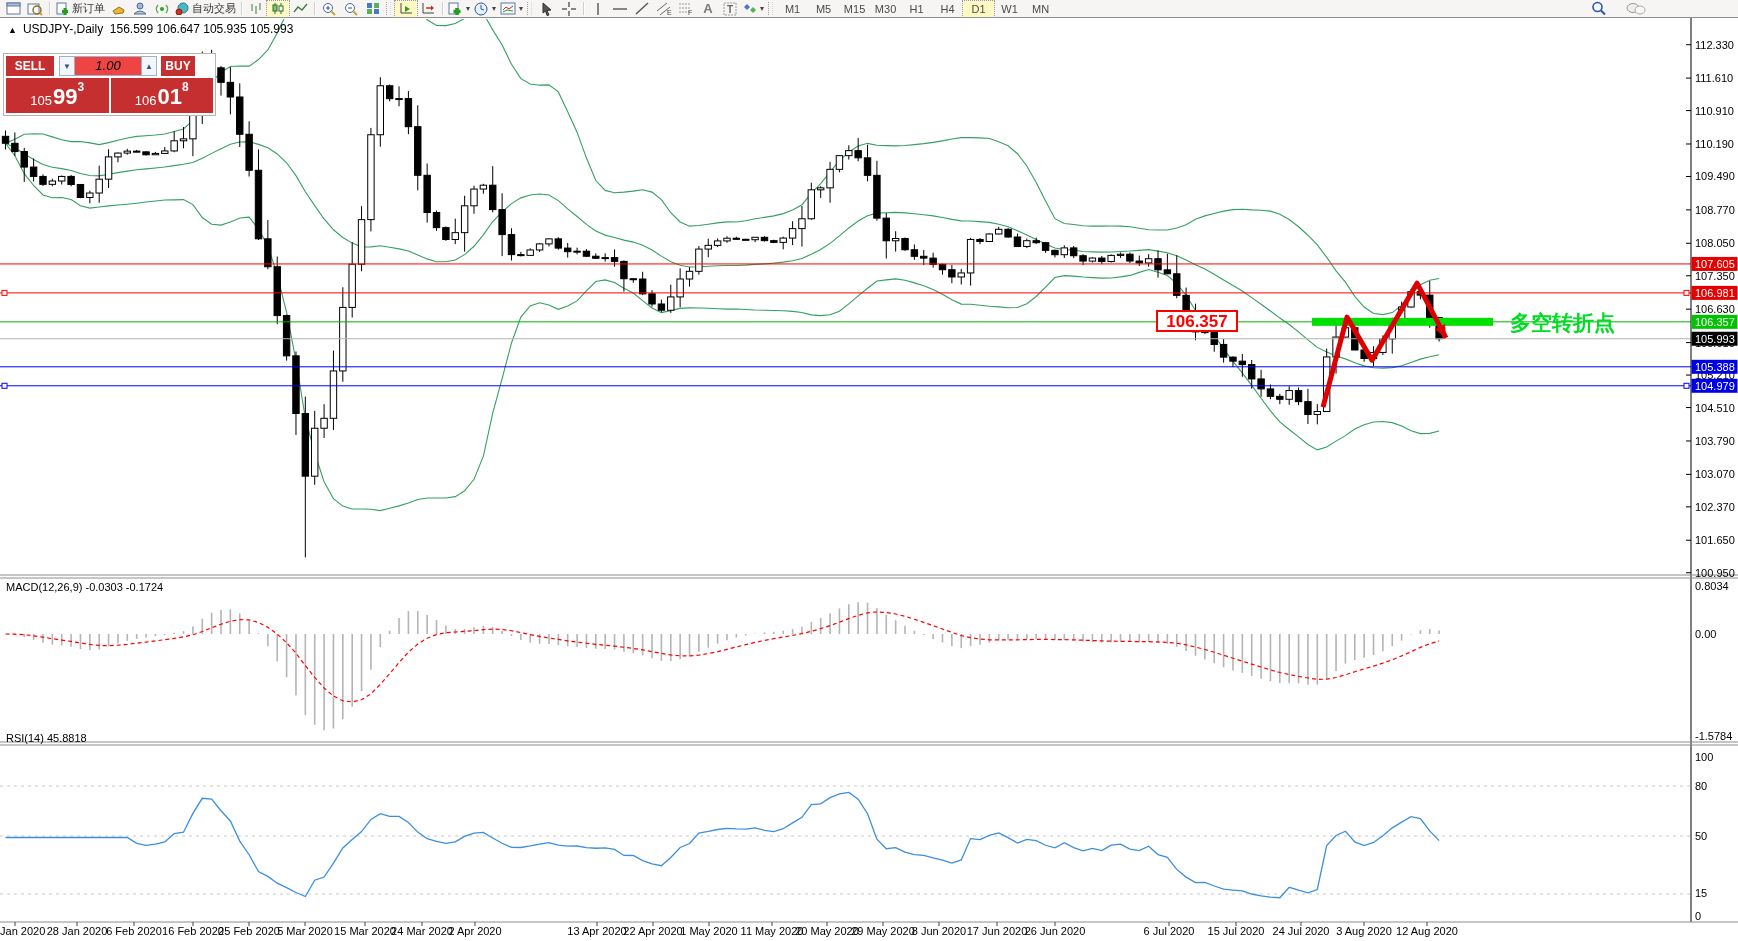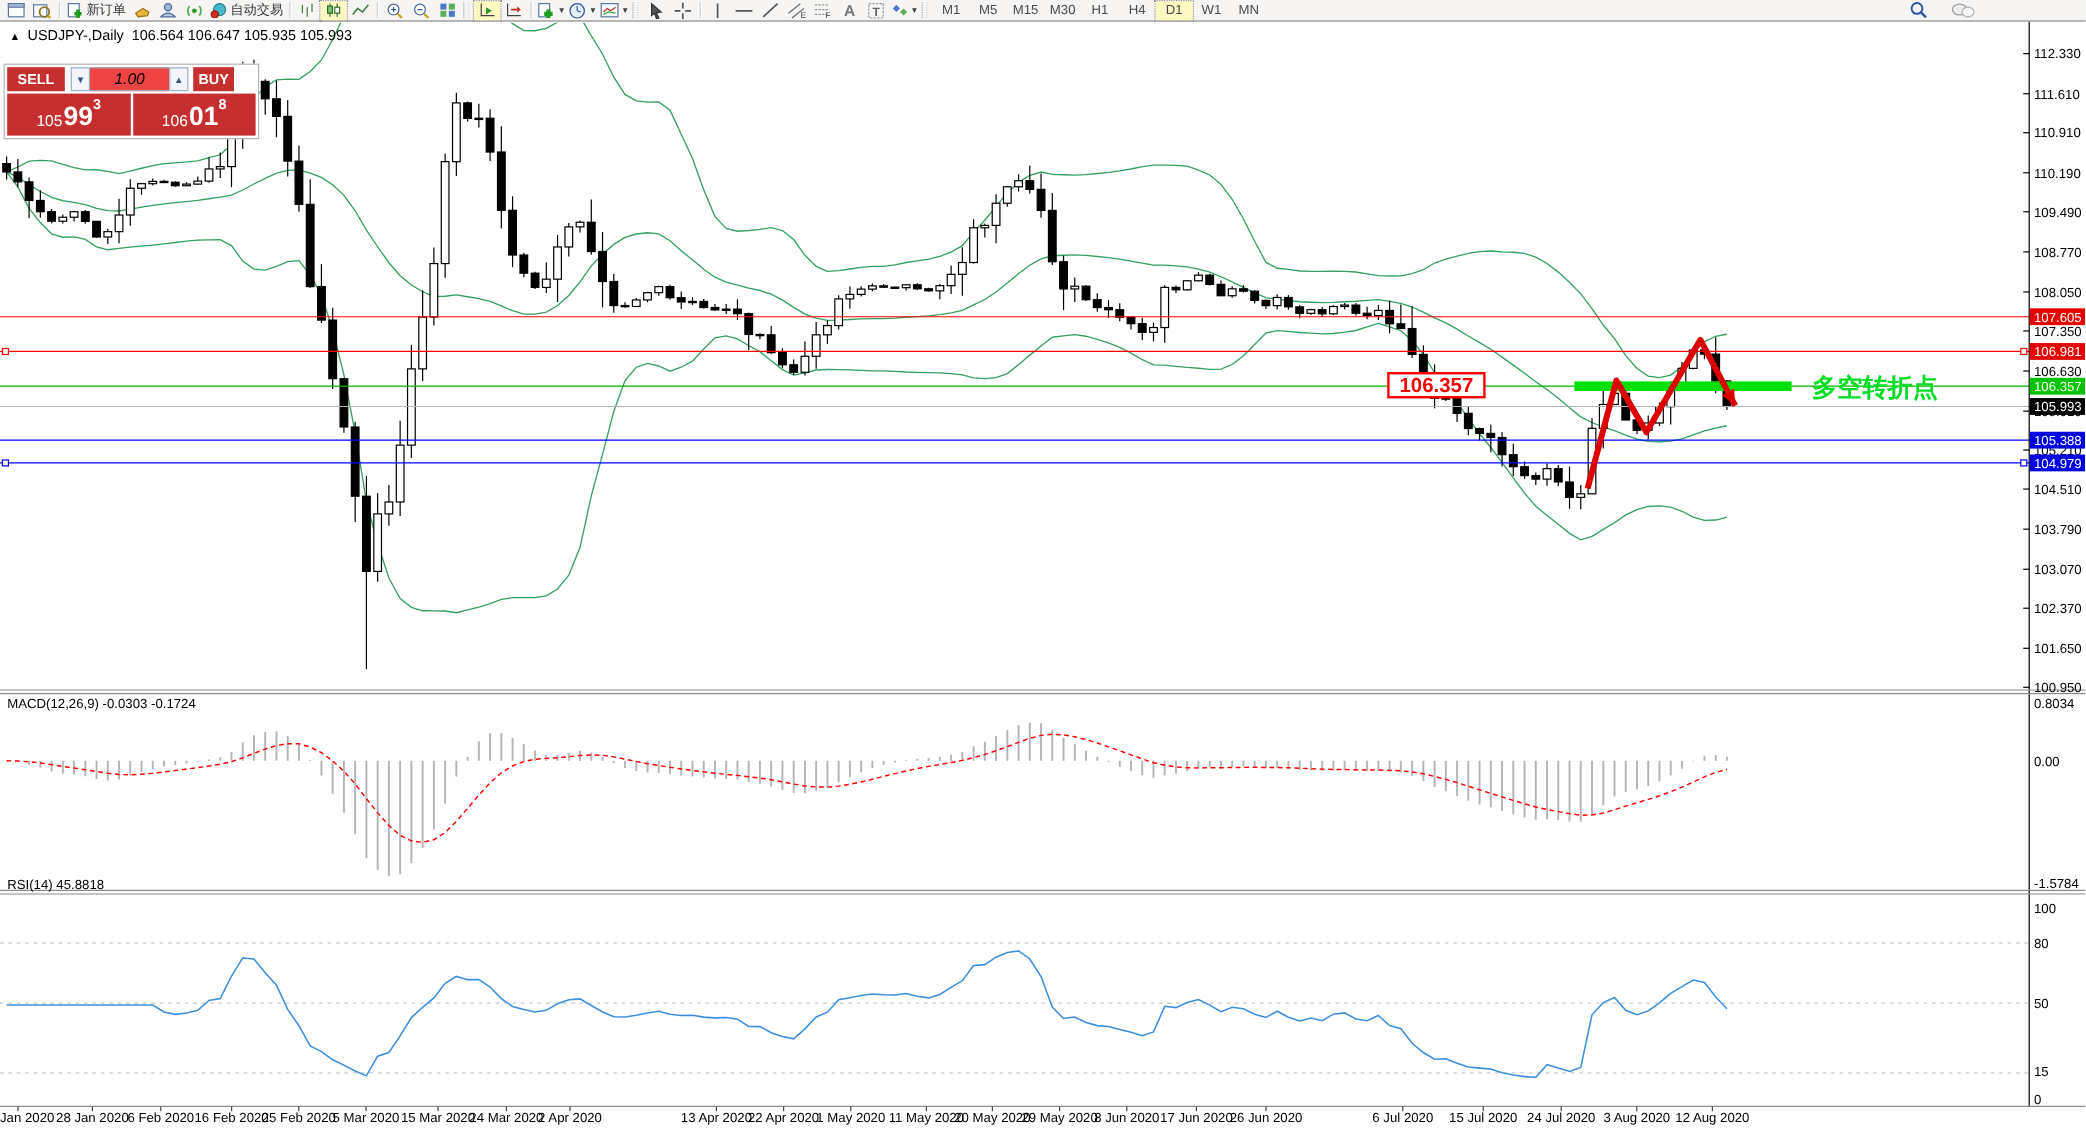--- a/index.html
+++ b/index.html
@@ -878,21 +878,21 @@
         <text x="1301" y="935" text-anchor="middle" font-size="11" fill="#000">24 Jul 2020</text>
         <line x1="1364" y1="922" x2="1364" y2="926" stroke="#444"></line>
         <text x="1364" y="935" text-anchor="middle" font-size="11" fill="#000">3 Aug 2020</text>
         <line x1="1427" y1="922" x2="1427" y2="926" stroke="#444"></line>
         <text x="1427" y="935" text-anchor="middle" font-size="11" fill="#000">12 Aug 2020</text>
       </g>
     </svg>
 </div>
 
 <div class="hdr">
-  <span class="tri">▲</span><span>USDJPY-,Daily</span>&nbsp;&nbsp;<span>106.564 106.647 105.935 105.993</span>
+  <span class="tri">▲</span><span>USDJPY-,Daily</span>&nbsp;&nbsp;<span>156.599 106.647 105.935 105.993</span>
 </div>
 
 <div class="panel">
   <div class="prow1">
     <div class="btn-sb sellb">SELL</div>
     <div class="step" style="margin-left:5px;">▼</div>
     <div class="vol">1.00</div>
     <div class="step">▲</div>
     <div class="btn-sb buyb">BUY</div>
   </div>

